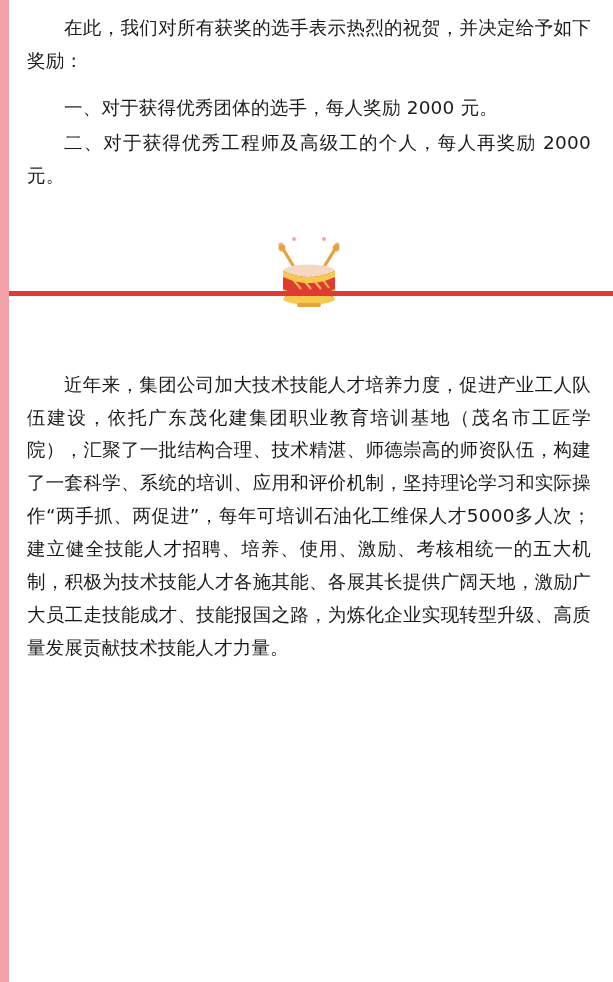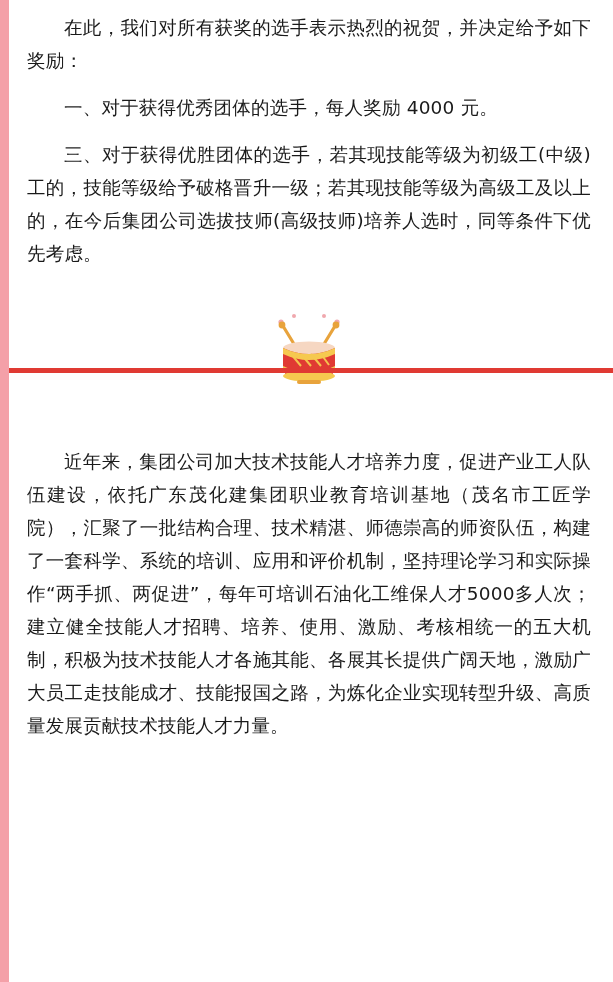--- a/index.html
+++ b/index.html
@@ -100,22 +100,22 @@
 
 <div class="page">
 
   <div class="left-rail"></div>
   <div class="bottom-rail"></div>
 
   <div class="content">
 
     <div class="section top-block">
       <p class="para">在此，我们对所有获奖的选手表示热烈的祝贺，并决定给予如下奖励：</p>
-      <p class="para gap-top">一、对于获得优秀团体的选手，每人奖励 4000 元。</p>
-      <p class="para gap-top">三、对于获得优胜团体的选手，若其现技能等级为初级工(中级)工的，技能等级给予破格晋升一级；若其现技能等级为高级工及以上的，在今后集团公司选拔技师(高级技师)培养人选时，同等条件下优先考虑。</p>
+      <p class="para gap-top">一、对于获得优秀团体的选手，每人奖励 2000 元。</p>
+      <p class="para">二、对于获得优秀工程师及高级工的个人，每人再奖励 2000 元。</p>
     </div>
 
     <div class="divider-wrap">
       <svg class="drum" viewBox="0 0 96 78" xmlns="http://www.w3.org/2000/svg">
 
         <circle cx="20" cy="8" r="2.6" fill="#f0a8ae"></circle>
         <circle cx="76" cy="8" r="2.6" fill="#f0a8ae"></circle>
         <circle cx="33" cy="2" r="2" fill="#f0a8ae"></circle>
         <circle cx="63" cy="2" r="2" fill="#f0a8ae"></circle>
 

